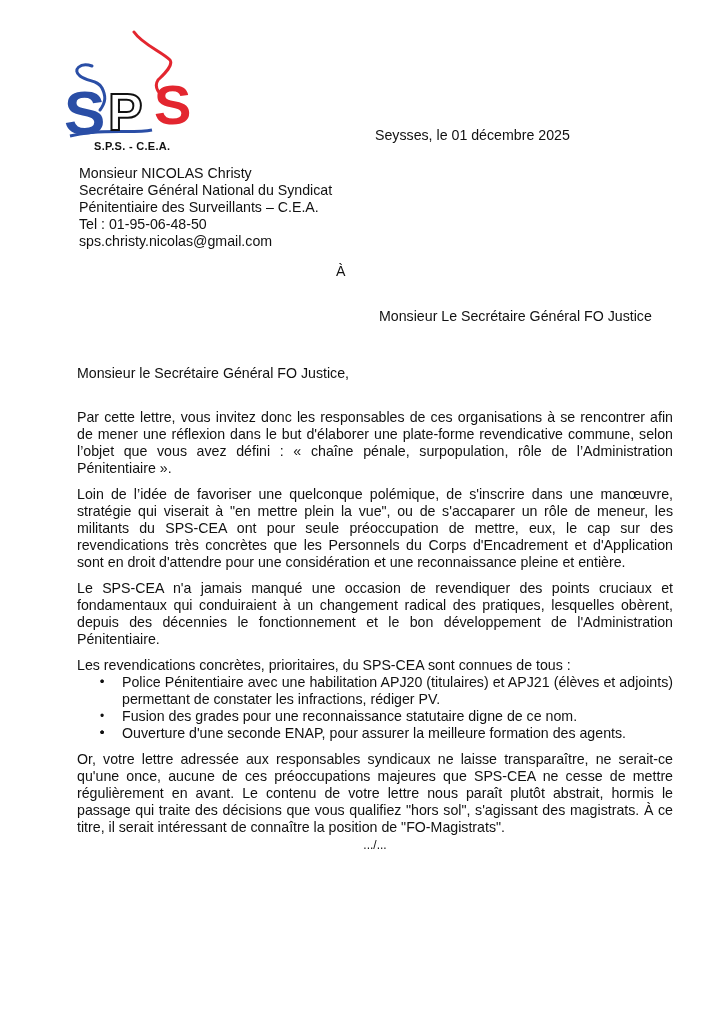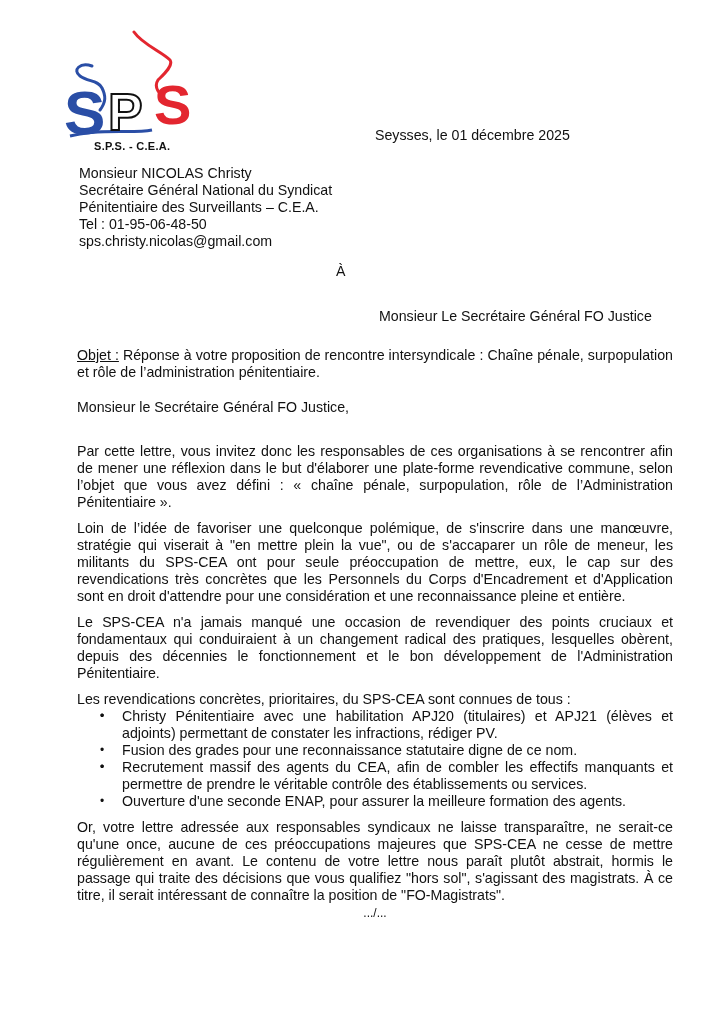--- a/index.html
+++ b/index.html
@@ -119,36 +119,35 @@
   <div>Secrétaire Général National du Syndicat</div>
   <div>Pénitentiaire des Surveillants – C.E.A.</div>
   <div>Tel : 01-95-06-48-50</div>
   <div class="email">sps.christy.nicolas@gmail.com</div>
 </div>
 
 <div class="a-mark">À</div>
 <div class="recipient">Monsieur Le Secrétaire Général FO Justice</div>
 
 <div class="body">
-  <p class="para"><span class="objet-label">Objet :</span><span> Réponse à votre proposition de rencontre intersyndicale : Chaîne pénale, surpopulation et rôle de l’administration pénitentiaire.</span></p>
   <div class="gap-salut"></div>
   <p class="para">Monsieur le Secrétaire Général FO Justice,</p>
   <div class="gap-salut"></div>
   <div class="gap"></div>
   <p class="para">Par cette lettre, vous invitez donc les responsables de ces organisations à se rencontrer afin de mener une réflexion dans le but d'élaborer une plate-forme revendicative commune, selon l’objet que vous avez défini : « chaîne pénale, surpopulation, rôle de l’Administration Pénitentiaire ».</p>
   <div class="gap"></div>
   <p class="para">Loin de l’idée de favoriser une quelconque polémique, de s'inscrire dans une manœuvre, stratégie qui viserait à "en mettre plein la vue", ou de s'accaparer un rôle de meneur, les militants du SPS-CEA ont pour seule préoccupation de mettre, eux, le cap sur des revendications très concrètes que les Personnels du Corps d'Encadrement et d'Application sont en droit d'attendre pour une considération et une reconnaissance pleine et entière.</p>
   <div class="gap"></div>
   <p class="para">Le SPS-CEA n'a jamais manqué une occasion de revendiquer des points cruciaux et fondamentaux qui conduiraient à un changement radical des pratiques, lesquelles obèrent, depuis des décennies le fonctionnement et le bon développement de l'Administration Pénitentiaire.</p>
   <div class="gap"></div>
   <p class="para">Les revendications concrètes, prioritaires, du SPS-CEA sont connues de tous :</p>
   <ul class="list">
     <li><span class="bullet">•</span></li>
-    <li><span class="bullet">•</span><span>Christy Pénitentiaire avec une habilitation APJ20 (titulaires) et APJ21 (élèves et adjoints) permettant de constater les infractions, rédiger PV.</span></li>
+    <li><span class="bullet">•</span><span>Police Pénitentiaire avec une habilitation APJ20 (titulaires) et APJ21 (élèves et adjoints) permettant de constater les infractions, rédiger PV.</span></li>
     <li><span class="bullet">•</span><span>Fusion des grades pour une reconnaissance statutaire digne de ce nom.</span></li>
     <li><span class="bullet">•</span></li>
-    <li><span class="bullet">•</span><span>Recrutement massif des agents du CEA, afin de combler les effectifs manquants et permettre de prendre le véritable contrôle des établissements ou services.</span></li>
+    <li><span class="bullet">•</span></li>
     <li><span class="bullet">•</span><span>Ouverture d'une seconde ENAP, pour assurer la meilleure formation des agents.</span></li>
   </ul>
   <div class="gap"></div>
   <p class="para">Or, votre lettre adressée aux responsables syndicaux ne laisse transparaître, ne serait-ce qu'une once, aucune de ces préoccupations majeures que SPS-CEA ne cesse de mettre régulièrement en avant. Le contenu de votre lettre nous paraît plutôt abstrait, hormis le passage qui traite des décisions que vous qualifiez "hors sol", s'agissant des magistrats. À ce titre, il serait intéressant de connaître la position de "FO-Magistrats".</p>
   <div class="continue">.../...</div>
 </div>
 
 </body></html>

